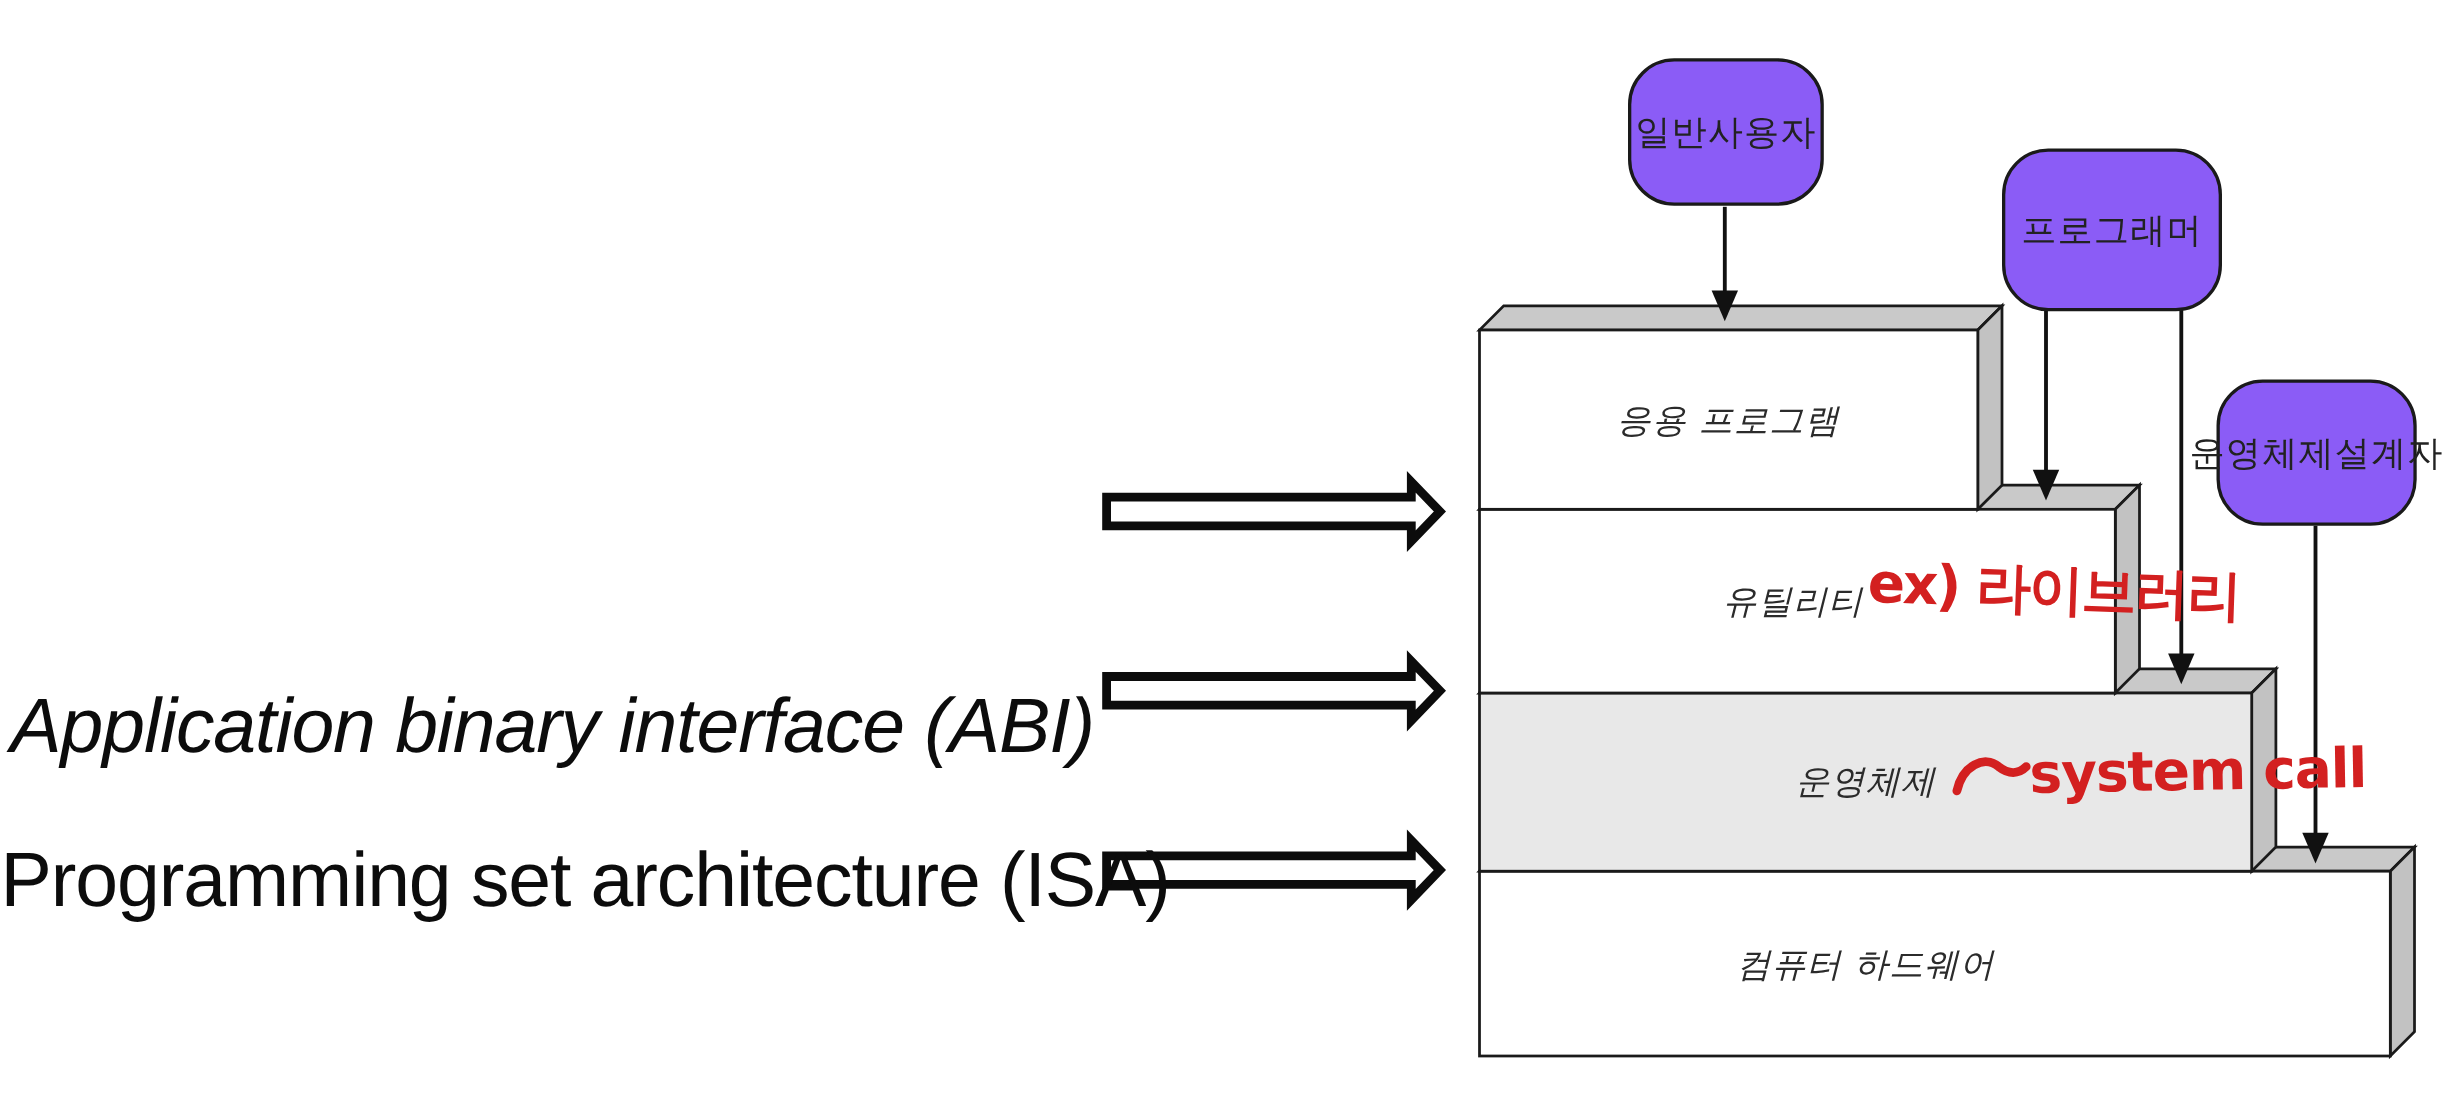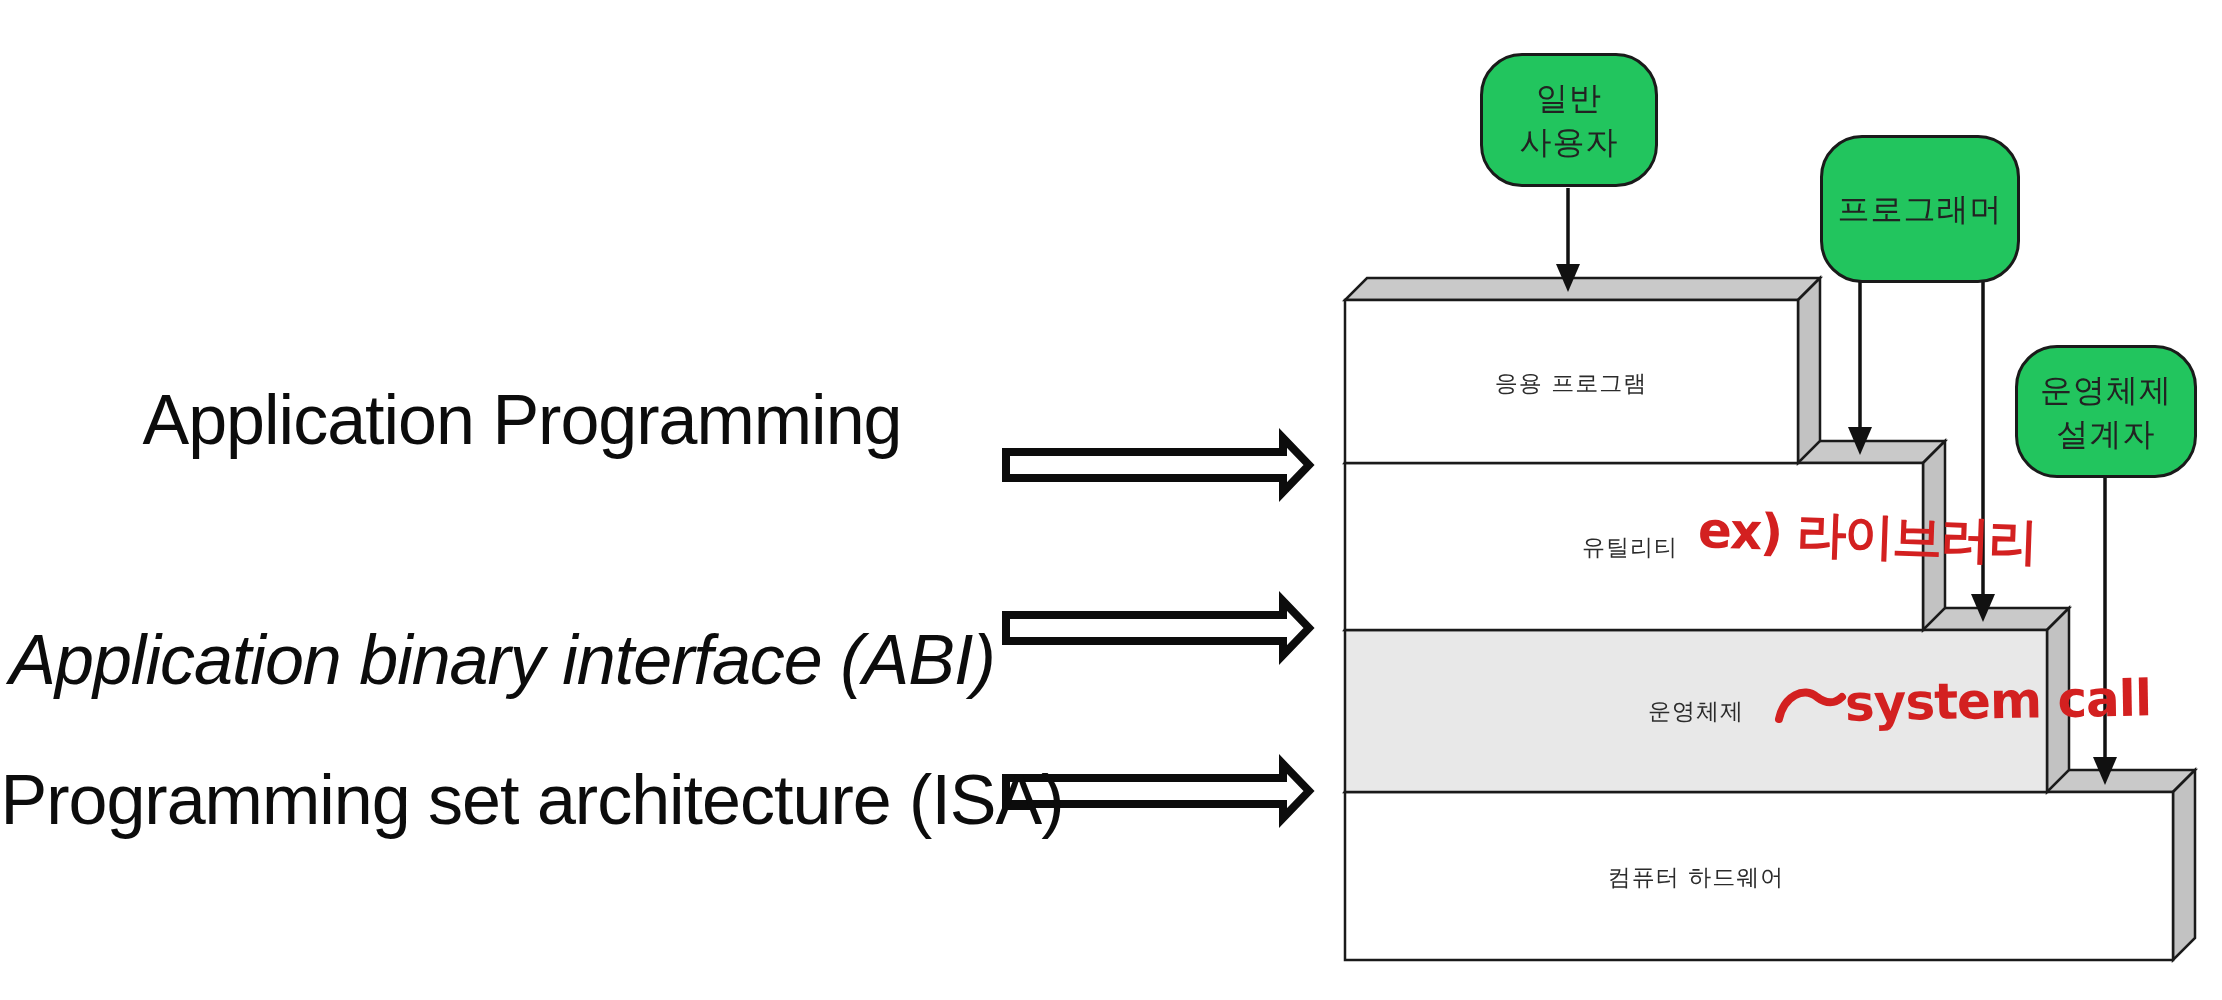--- a/index.html
+++ b/index.html
@@ -16,41 +16,42 @@
     color:#0c0c0c;
     font-size:70px;
     line-height:96px;
     letter-spacing:-1px;
     white-space:nowrap;
     font-family:"Liberation Sans","DejaVu Sans",sans-serif;
   }
   
   .actor-box{
     position:absolute;
-    background:#22c55e;
+    background:#8b5cf6;
     border:3px solid #1a1a1a;
     border-radius:42px;
-    display:flex;flex-direction:column;align-items:center;justify-content:center;
+    display:flex;flex-direction:row;align-items:center;justify-content:center;
     color:#222222;
     font-family:"DejaVu Serif","Liberation Serif",serif;
     font-size:32px;
     line-height:44px;
     letter-spacing:1px;
     box-sizing:border-box;
     white-space:nowrap;
   }
   
   .layer-label{
     position:absolute;
     transform:translate(-50%,-50%);
     color:#2b2b2b;
     font-family:"DejaVu Serif","Liberation Serif",serif;
-    font-size:23px;
+    font-size:31px;
     letter-spacing:1px;
     white-space:nowrap;
+    font-style:italic;
   }
   
   .hand{
     position:absolute;
     color:#d32020;
     font-family:"DejaVu Sans","Liberation Sans",sans-serif;
     font-weight:bold;
     white-space:nowrap;
   }
   #annot-library{
@@ -112,21 +113,20 @@
   <g stroke="#0c0c0c" stroke-width="8" fill="#ffffff">
     <polygon points="1006,452 1283,452 1283,438 1309,465 1283,492 1283,478 1006,478"></polygon>
     <polygon points="1006,615 1283,615 1283,601 1309,628 1283,655 1283,641 1006,641"></polygon>
     <polygon points="1006,778 1283,778 1283,764 1309,791 1283,818 1283,804 1006,804"></polygon>
   </g>
 
   <path d="M 1779,719 C 1784,696 1804,686 1817,697 C 1826,704 1835,704 1842,697" fill="none" stroke="#d32020" stroke-width="8" stroke-linecap="round"></path>
 </svg>
 
 <div class="eng-label" id="api-label" style="left:522px;top:372px;">
-  <div>Application Programming</div>
 </div>
 <div class="eng-label" style="left:502px;top:612px;font-style:italic;">Application binary interface (ABI)</div>
 <div class="eng-label" style="left:532px;top:752px;">Programming set architecture (ISA)</div>
 
 <div class="actor-box" style="left:1480px;top:53px;width:178px;height:134px;">
   <div>일반</div>
   <div>사용자</div>
 </div>
 <div class="actor-box" style="left:1820px;top:135px;width:200px;height:148px;">
   <div>프로그래머</div>

